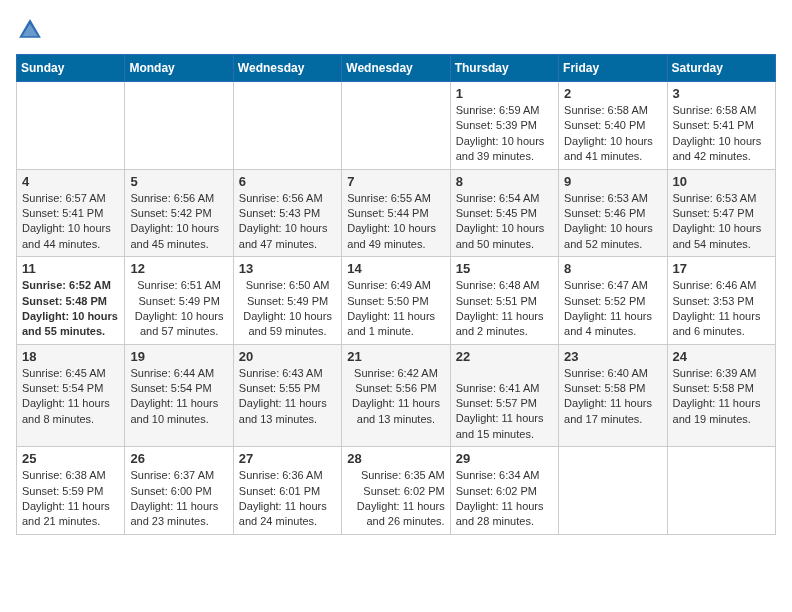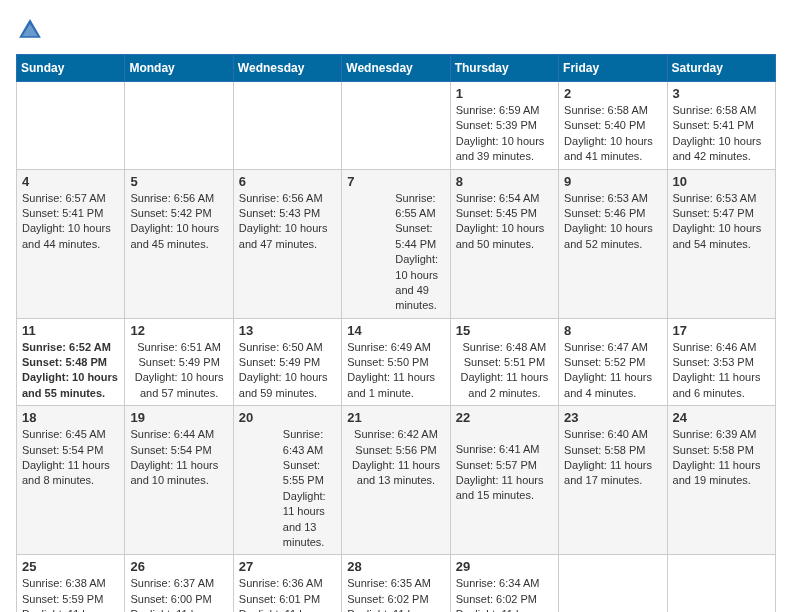--- a/index.html
+++ b/index.html
@@ -172,21 +172,21 @@
         </td>
         <td>
           <span class="day-num">6</span>
           <div class="day-info" style="white-space: pre-line;">Sunrise: 6:56 AM
 Sunset: 5:43 PM
 Daylight: 10 hours
 and 47 minutes.</div>
         </td>
         <td>
           <span class="day-num">7</span>
-          <div class="day-info" style="white-space: pre-line; margin-left: 48px;">Sunrise: 6:55 AM
+          <div class="day-info" style="white-space: pre-line;">Sunrise: 6:55 AM
 Sunset: 5:44 PM
 Daylight: 10 hours
 and 49 minutes.</div>
         </td>
         <td>
           <span class="day-num">8</span>
           <div class="day-info" style="white-space: pre-line;">Sunrise: 6:54 AM
 Sunset: 5:45 PM
 Daylight: 10 hours
 and 50 minutes.</div>
@@ -216,35 +216,35 @@
         </td>
         <td>
           <span class="day-num">12</span>
           <div class="day-info" style="white-space: pre-line; text-align: center;">Sunrise: 6:51 AM
 Sunset: 5:49 PM
 Daylight: 10 hours
 and 57 minutes.</div>
         </td>
         <td>
           <span class="day-num">13</span>
-          <div class="day-info" style="white-space: pre-line;">Sunrise: 6:50 AM
+          <div class="day-info" style="white-space: pre-line; text-align: center;">Sunrise: 6:50 AM
 Sunset: 5:49 PM
 Daylight: 10 hours
 and 59 minutes.</div>
         </td>
         <td>
           <span class="day-num">14</span>
           <div class="day-info" style="white-space: pre-line;">Sunrise: 6:49 AM
 Sunset: 5:50 PM
 Daylight: 11 hours
 and 1 minute.</div>
         </td>
         <td>
           <span class="day-num">15</span>
-          <div class="day-info" style="white-space: pre-line; text-align: center;">Sunrise: 6:48 AM
+          <div class="day-info" style="white-space: pre-line;">Sunrise: 6:48 AM
 Sunset: 5:51 PM
 Daylight: 11 hours
 and 2 minutes.</div>
         </td>
         <td>
           <span class="day-num">8</span>
           <div class="day-info" style="white-space: pre-line;">Sunrise: 6:47 AM
 Sunset: 5:52 PM
 Daylight: 11 hours
 and 4 minutes.</div>
@@ -267,21 +267,21 @@
         </td>
         <td>
           <span class="day-num">19</span>
           <div class="day-info" style="white-space: pre-line;">Sunrise: 6:44 AM
 Sunset: 5:54 PM
 Daylight: 11 hours
 and 10 minutes.</div>
         </td>
         <td>
           <span class="day-num">20</span>
-          <div class="day-info" style="white-space: pre-line; margin-left: 44px;">Sunrise: 6:43 AM
+          <div class="day-info" style="white-space: pre-line;">Sunrise: 6:43 AM
 Sunset: 5:55 PM
 Daylight: 11 hours
 and 13 minutes.</div>
         </td>
         <td>
           <span class="day-num">21</span>
           <div class="day-info" style="white-space: pre-line; text-align: center;">Sunrise: 6:42 AM
 Sunset: 5:56 PM
 Daylight: 11 hours
 and 13 minutes.</div>
@@ -325,21 +325,21 @@
         </td>
         <td>
           <span class="day-num">27</span>
           <div class="day-info" style="white-space: pre-line;">Sunrise: 6:36 AM
 Sunset: 6:01 PM
 Daylight: 11 hours
 and 24 minutes.</div>
         </td>
         <td>
           <span class="day-num">28</span>
-          <div class="day-info" style="white-space: pre-line;">Sunrise: 6:35 AM
+          <div class="day-info" style="white-space: pre-line; text-align: right;">Sunrise: 6:35 AM
 Sunset: 6:02 PM
 Daylight: 11 hours
 and 26 minutes.</div>
         </td>
         <td>
           <span class="day-num">29</span>
           <div class="day-info" style="white-space: pre-line;">Sunrise: 6:34 AM
 Sunset: 6:02 PM
 Daylight: 11 hours
 and 28 minutes.</div>

